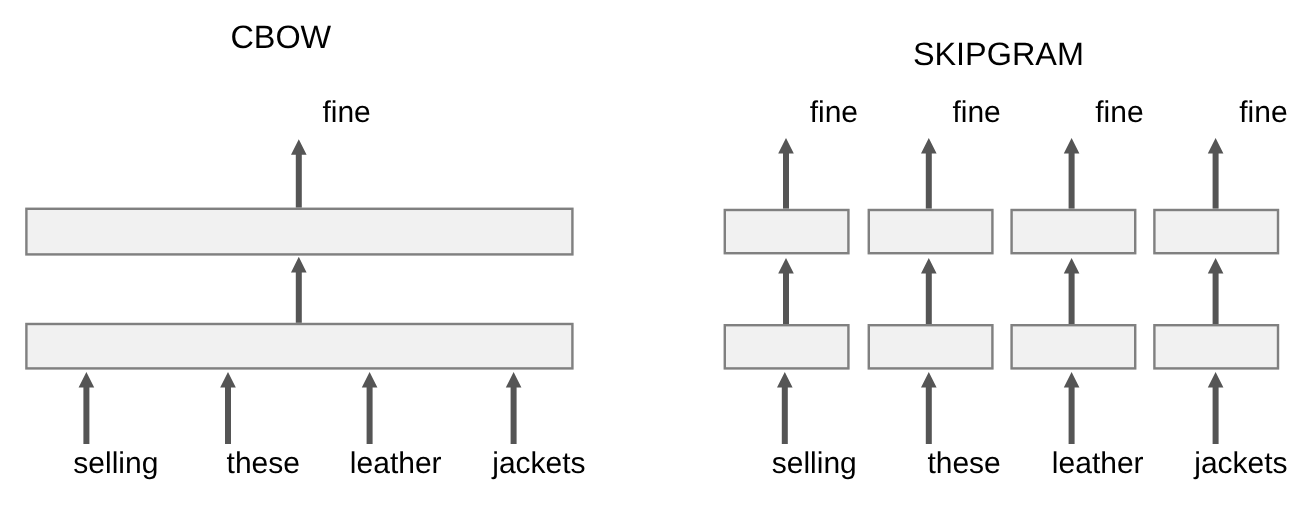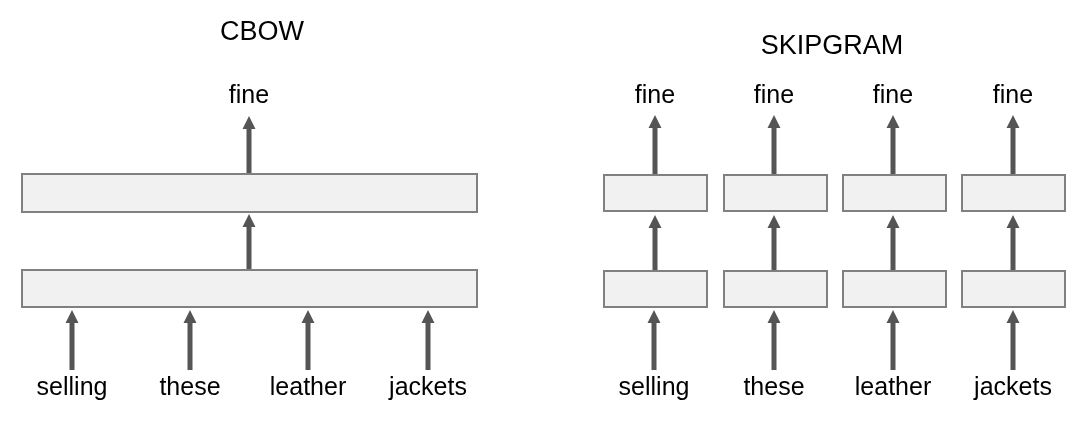--- a/index.html
+++ b/index.html
@@ -24,21 +24,21 @@
     color: #000000;
     white-space: nowrap;
     text-align: center;
     line-height: 1;
   }
   .word {
     position: absolute;
     font-size: 25px;
     color: #000000;
     white-space: nowrap;
-    text-align: center;
+    text-align: right;
     line-height: 1;
   }
   .layer-box {
     position: absolute;
     background: #f1f1f1;
     border: 2px solid #808080;
     box-sizing: border-box;
   }
   .arrow {
     position: absolute;
@@ -49,21 +49,21 @@
   }
   .arrow-body { fill: #555555; }
 </style>
 </head>
 <body>
 
 <div id="canvas">
 
   <div>
 
-    <div class="title" style="left:162px; top:18px; width:200px;">CBOW</div>
+    <div class="title" style="left:134px; top:18px; width:200px;">CBOW</div>
 
     <div class="word" style="left:189px; top:82px; width:120px;">fine</div>
 
     <div class="arrow" style="left:242px; top:116px; width:14px; height:58px;">
       <svg width="14" height="58" viewBox="0 0 14 58">
         <polygon class="arrow-body" points="7,0 13.5,13 9.5,13 9.5,58 4.5,58 4.5,13 0.5,13"></polygon>
       </svg>
     </div>
 
     <div class="layer-box" style="left:21px; top:173px; width:457px; height:40px;"></div>

